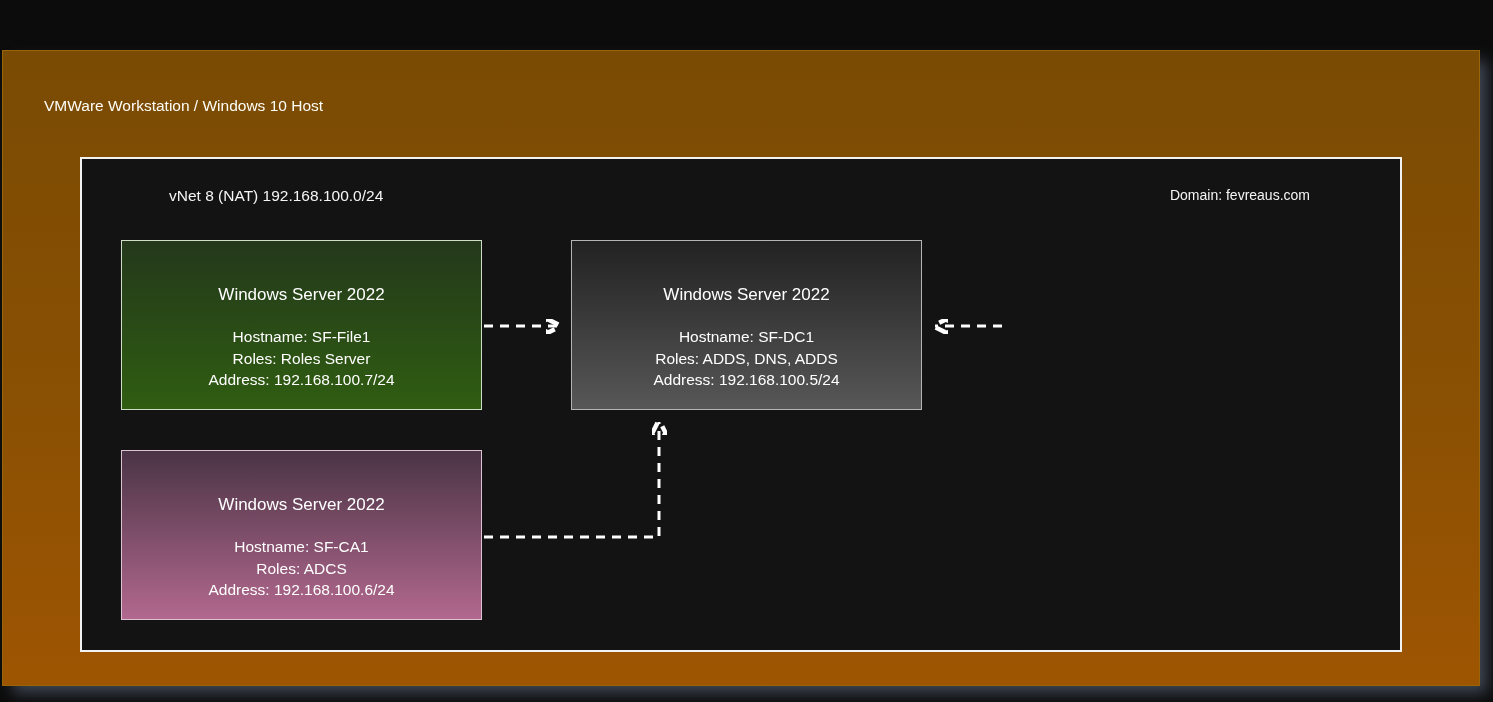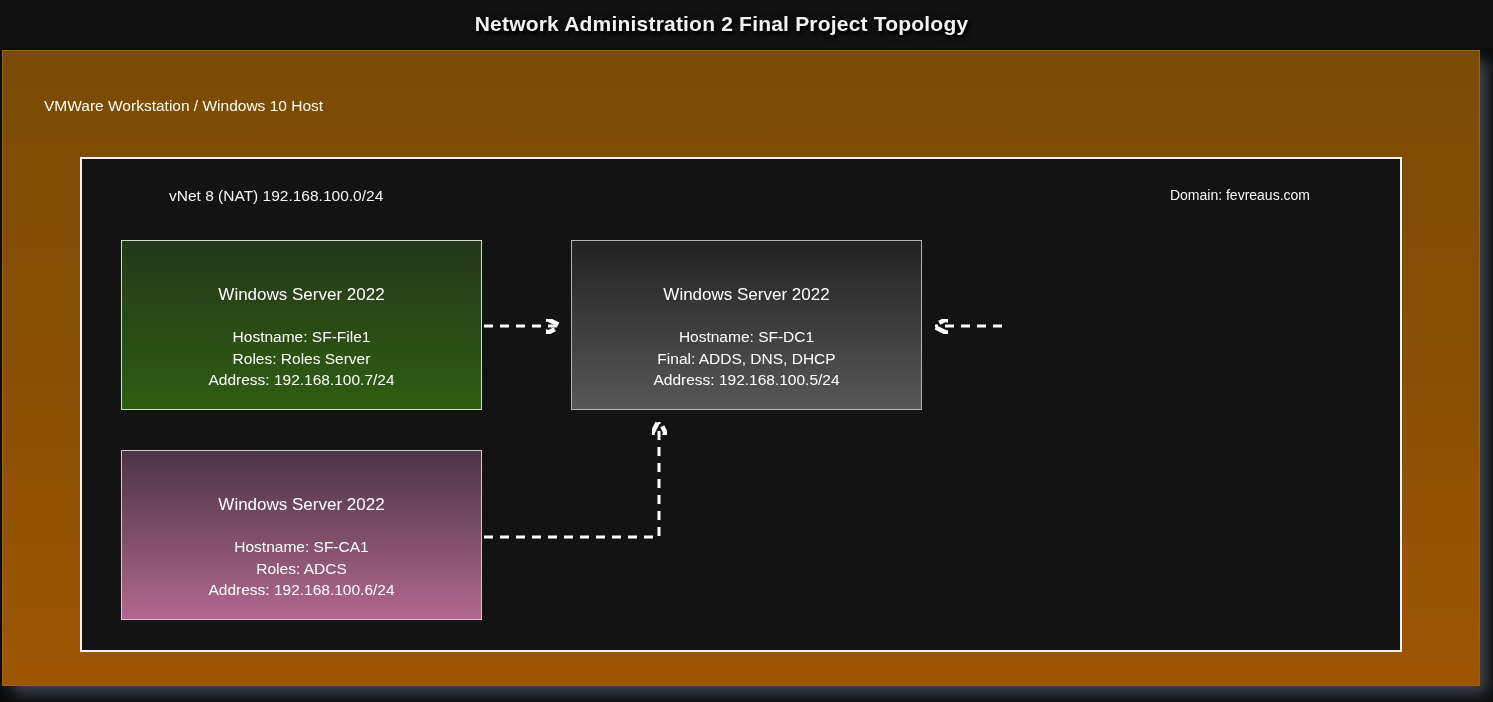--- a/index.html
+++ b/index.html
@@ -114,23 +114,20 @@
     stroke-width: 3;
     fill: none;
     stroke-dasharray: 9 7;
   }
 </style>
 </head>
 <body>
 
 <div id="stage">
 
-  <div class="header">
-    <div class="title">Network Administration 2 Final Project Topology</div>
-  </div>
 
   <div class="host-panel">
     <div class="host-label">VMWare Workstation / Windows 10 Host</div>
 
     <div class="net-box">
       <div class="vnet-label">vNet 8 (NAT) 192.168.100.0/24</div>
       <div class="domain-label">Domain: fevreaus.com</div>
 
       <svg class="arrows" viewBox="0 0 1322 495" xmlns="http://www.w3.org/2000/svg">
         <defs>
@@ -146,21 +143,21 @@
       <div class="node node-file" style="background: linear-gradient(rgb(36, 56, 27), rgb(47, 93, 17)); border-color: rgb(207, 220, 200);">
         <div class="node-title">Windows Server 2022</div>
         <div class="node-line">Hostname: SF-File1</div>
         <div class="node-line">Roles: Roles Server</div>
         <div class="node-line">Address: 192.168.100.7/24</div>
       </div>
 
       <div class="node node-dc" style="background: linear-gradient(rgb(34, 34, 34), rgb(87, 87, 87)); border-color: rgb(180, 180, 180);">
         <div class="node-title">Windows Server 2022</div>
         <div class="node-line">Hostname: SF-DC1</div>
-        <div class="node-line">Final: ADDS, DNS, DHCP</div>
+        <div class="node-line">Roles: ADDS, DNS, ADDS</div>
         <div class="node-line">Address: 192.168.100.5/24</div>
       </div>
 
 
       <div class="node node-ca" style="background: linear-gradient(rgb(74, 52, 69), rgb(178, 104, 142)); border-color: rgb(221, 195, 210);">
         <div class="node-title">Windows Server 2022</div>
         <div class="node-line">Hostname: SF-CA1</div>
         <div class="node-line">Roles: ADCS</div>
         <div class="node-line">Address: 192.168.100.6/24</div>
       </div>

